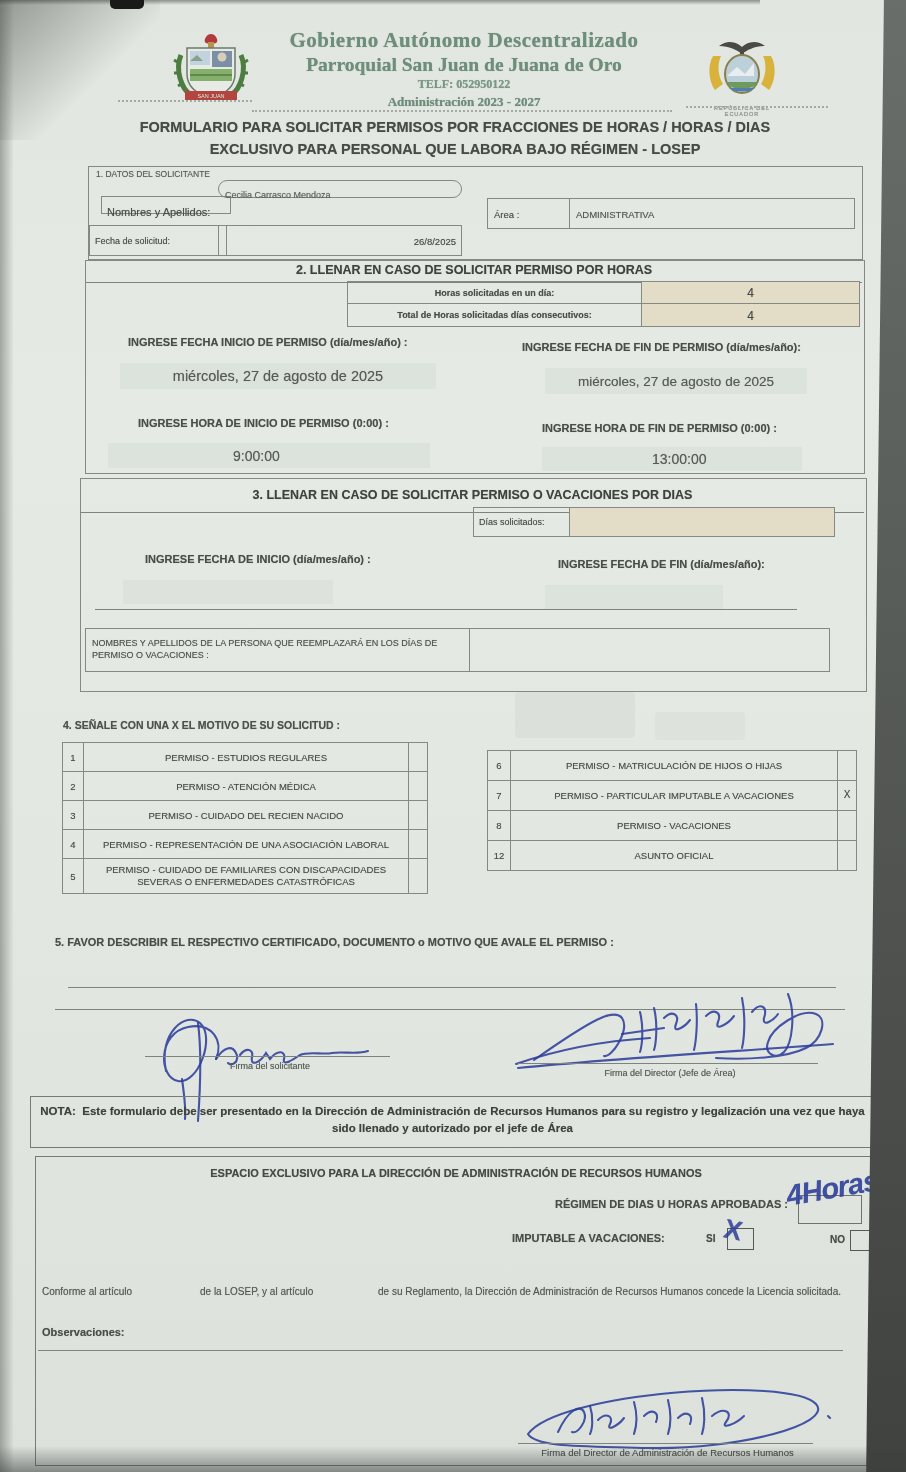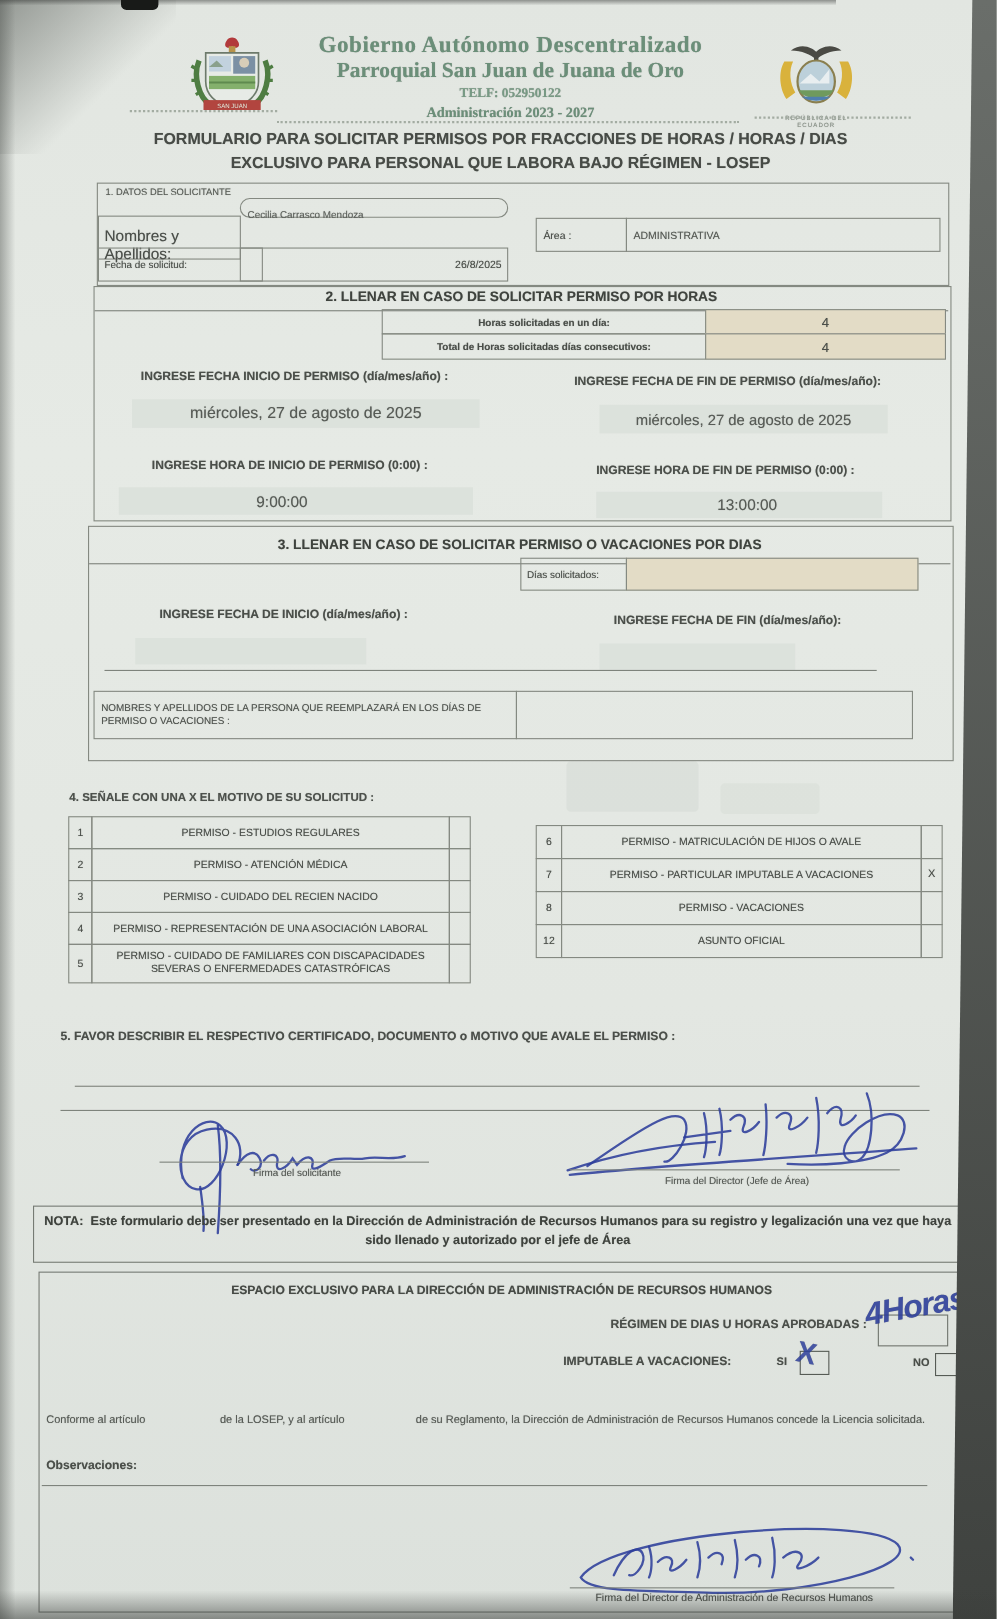--- a/index.html
+++ b/index.html
@@ -70,23 +70,23 @@
   <div class="abs dot" style="left:686px;top:106px;width:142px;"></div>
 
   <div class="abs ctr bold" style="left:55px;top:116px;width:800px;font-size:14.5px;line-height:22px;color:#474b46;">
     <div>FORMULARIO PARA SOLICITAR PERMISOS  POR FRACCIONES DE HORAS / HORAS / DIAS</div>
     <div>EXCLUSIVO PARA PERSONAL QUE LABORA BAJO RÉGIMEN - LOSEP</div>
   </div>
 
   <div class="abs b" style="left:88px;top:166px;width:773px;height:92px;"></div>
   <div class="abs" style="left:96px;top:169px;font-size:8.5px;color:#5a5e58;">1. DATOS DEL SOLICITANTE</div>
 
-  <div class="abs b" style="left:89px;top:196px;width:130px;height:40px;font-size:14px;padding:9px 0 0 5px;box-sizing:border-box;">Nombres y Apellidos:</div>
+  <div class="abs b" style="left:101px;top:196px;width:130px;height:18px;font-size:11px;padding:9px 0 0 5px;box-sizing:border-box;">Nombres y Apellidos:</div>
   <div class="abs b" style="left:218px;top:180px;width:244px;height:18px;font-size:9px;color:#60645f;padding:9px 0 0 6px;box-sizing:border-box;border-radius:10px;">Cecilia Carrasco Mendoza</div>
-  <div class="abs b" style="left:89px;top:225px;width:150px;height:31px;font-size:9px;padding:10px 0 0 5px;box-sizing:border-box;">Fecha de solicitud:</div>
+  <div class="abs b" style="left:89px;top:225px;width:138px;height:31px;font-size:9px;padding:10px 0 0 5px;box-sizing:border-box;">Fecha de solicitud:</div>
   <div class="abs b" style="left:218px;top:225px;width:244px;height:31px;font-size:9.5px;color:#55595  4;padding:10px 5px 0 0;box-sizing:border-box;text-align:right;">26/8/2025</div>
 
   <div class="abs b" style="left:487px;top:198px;width:83px;height:31px;font-size:9.5px;padding:10px 0 0 6px;box-sizing:border-box;">Área :</div>
   <div class="abs b" style="left:569px;top:198px;width:286px;height:31px;font-size:9.5px;color:#565a55;padding:10px 0 0 6px;box-sizing:border-box;">ADMINISTRATIVA</div>
 
   <div class="abs b" style="left:85px;top:260px;width:778px;height:212px;"></div>
   <div class="abs ctr bold thinline" style="left:86px;top:261px;width:776px;height:19px;font-size:12.5px;color:#3f433e;padding-top:2px;">2. LLENAR EN CASO DE SOLICITAR PERMISO POR HORAS</div>
 
   <div class="abs b ctr" style="left:347px;top:281px;width:295px;height:23px;font-size:9px;font-weight:bold;color:#54585  2;padding-top:6px;box-sizing:border-box;">Horas solicitadas en un día:</div>
   <div class="abs b beige ctr" style="left:641px;top:281px;width:219px;height:23px;font-size:12px;padding-top:4px;box-sizing:border-box;">4</div>
@@ -150,21 +150,21 @@
     <div style="display:flex;height:36px;margin-top:-1px;">
       <div class="b ctr" style="width:22px;font-size:9.5px;padding-top:12px;box-sizing:border-box;">5</div>
       <div class="b ctr" style="flex:1;font-size:9.5px;color:#54585  3;line-height:12px;padding-top:5px;box-sizing:border-box;margin-left:-1px;">PERMISO - CUIDADO DE FAMILIARES CON DISCAPACIDADES SEVERAS O ENFERMEDADES CATASTRÓFICAS</div>
       <div class="b ctr" style="width:20px;font-size:10px;padding-top:11px;box-sizing:border-box;margin-left:-1px;"></div>
     </div>
   </div>
 
   <div class="abs" style="left:487px;top:750px;width:370px;">
     <div style="display:flex;height:31px;">
       <div class="b ctr" style="width:24px;font-size:9.5px;padding-top:9px;box-sizing:border-box;">6</div>
-      <div class="b ctr" style="flex:1;font-size:9.5px;color:#54585  3;padding-top:9px;box-sizing:border-box;margin-left:-1px;">PERMISO - MATRICULACIÓN DE HIJOS O AVALE</div>
+      <div class="b ctr" style="flex:1;font-size:9.5px;color:#54585  3;padding-top:9px;box-sizing:border-box;margin-left:-1px;">PERMISO - MATRICULACIÓN DE HIJOS O HIJAS</div>
       <div class="b ctr" style="width:20px;font-size:10px;padding-top:8px;box-sizing:border-box;margin-left:-1px;"></div>
     </div>
     <div style="display:flex;height:31px;margin-top:-1px;">
       <div class="b ctr" style="width:24px;font-size:9.5px;padding-top:9px;box-sizing:border-box;">7</div>
       <div class="b ctr" style="flex:1;font-size:9.5px;color:#54585  3;padding-top:9px;box-sizing:border-box;margin-left:-1px;">PERMISO - PARTICULAR IMPUTABLE A VACACIONES</div>
       <div class="b ctr" style="width:20px;font-size:10px;padding-top:8px;box-sizing:border-box;margin-left:-1px;">X</div>
     </div>
     <div style="display:flex;height:31px;margin-top:-1px;">
       <div class="b ctr" style="width:24px;font-size:9.5px;padding-top:9px;box-sizing:border-box;">8</div>
       <div class="b ctr" style="flex:1;font-size:9.5px;color:#54585  3;padding-top:9px;box-sizing:border-box;margin-left:-1px;">PERMISO - VACACIONES</div>

